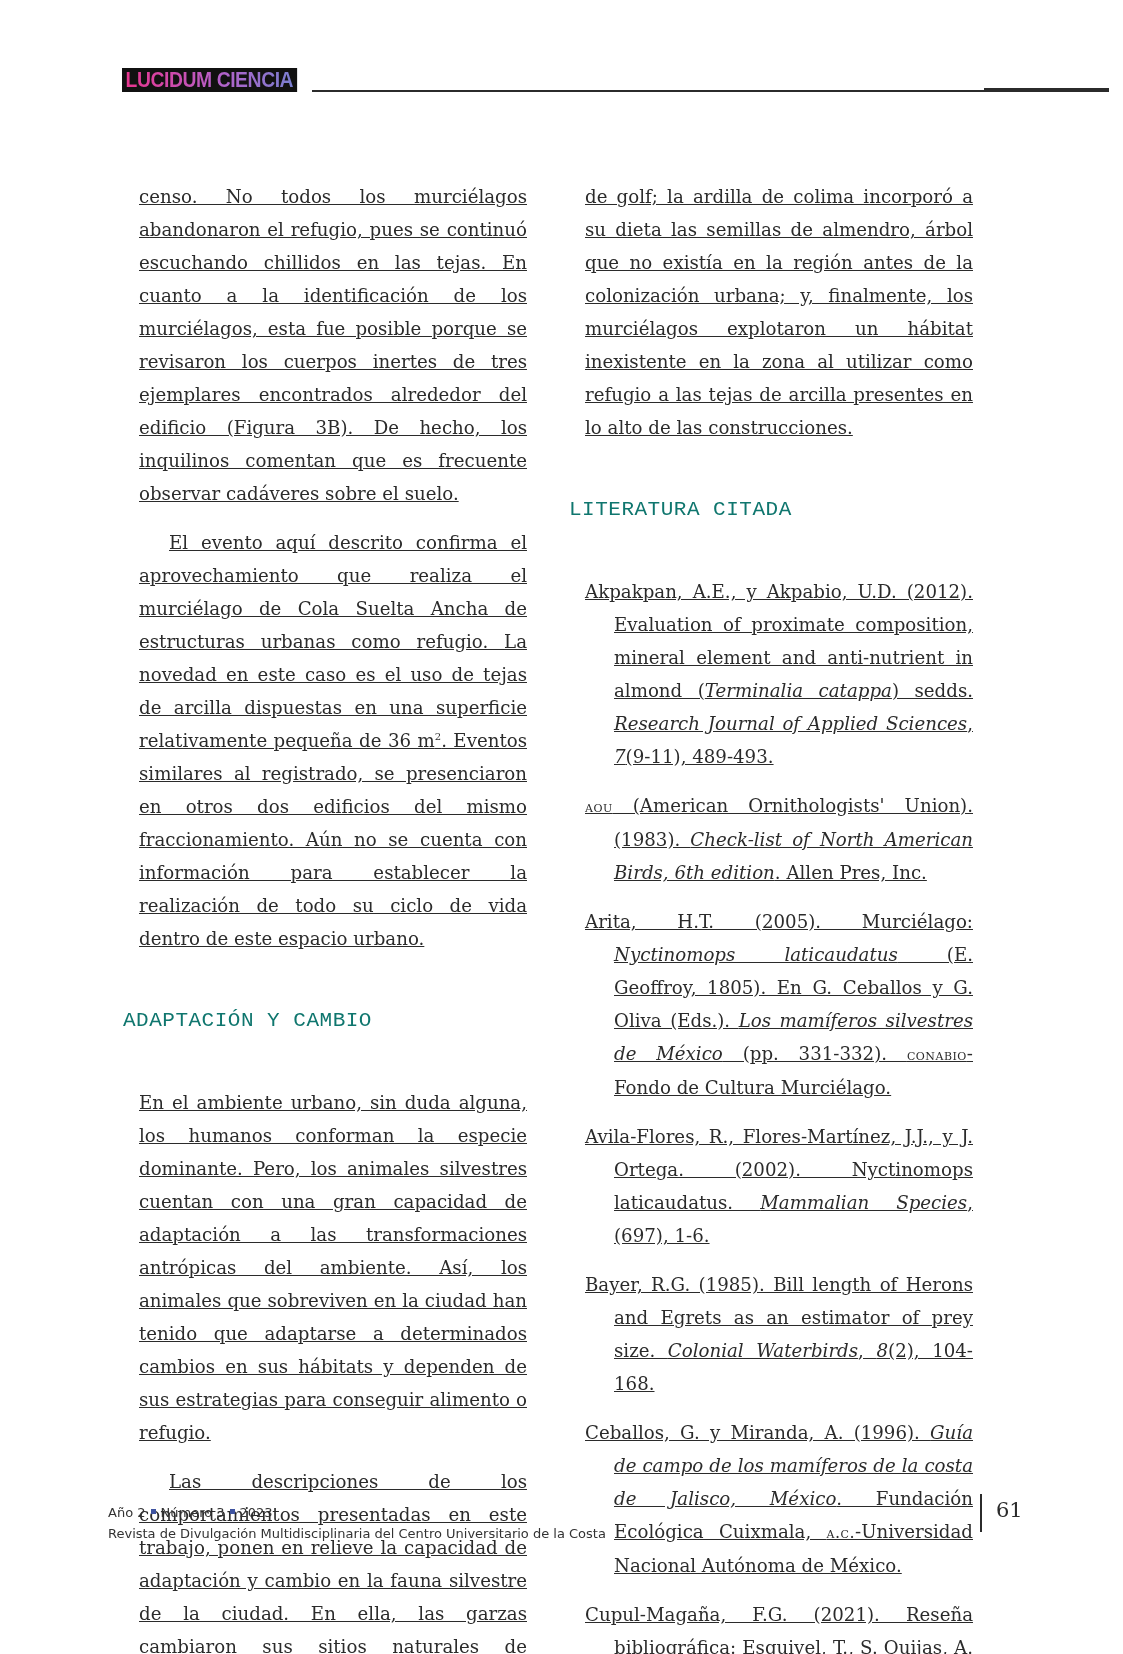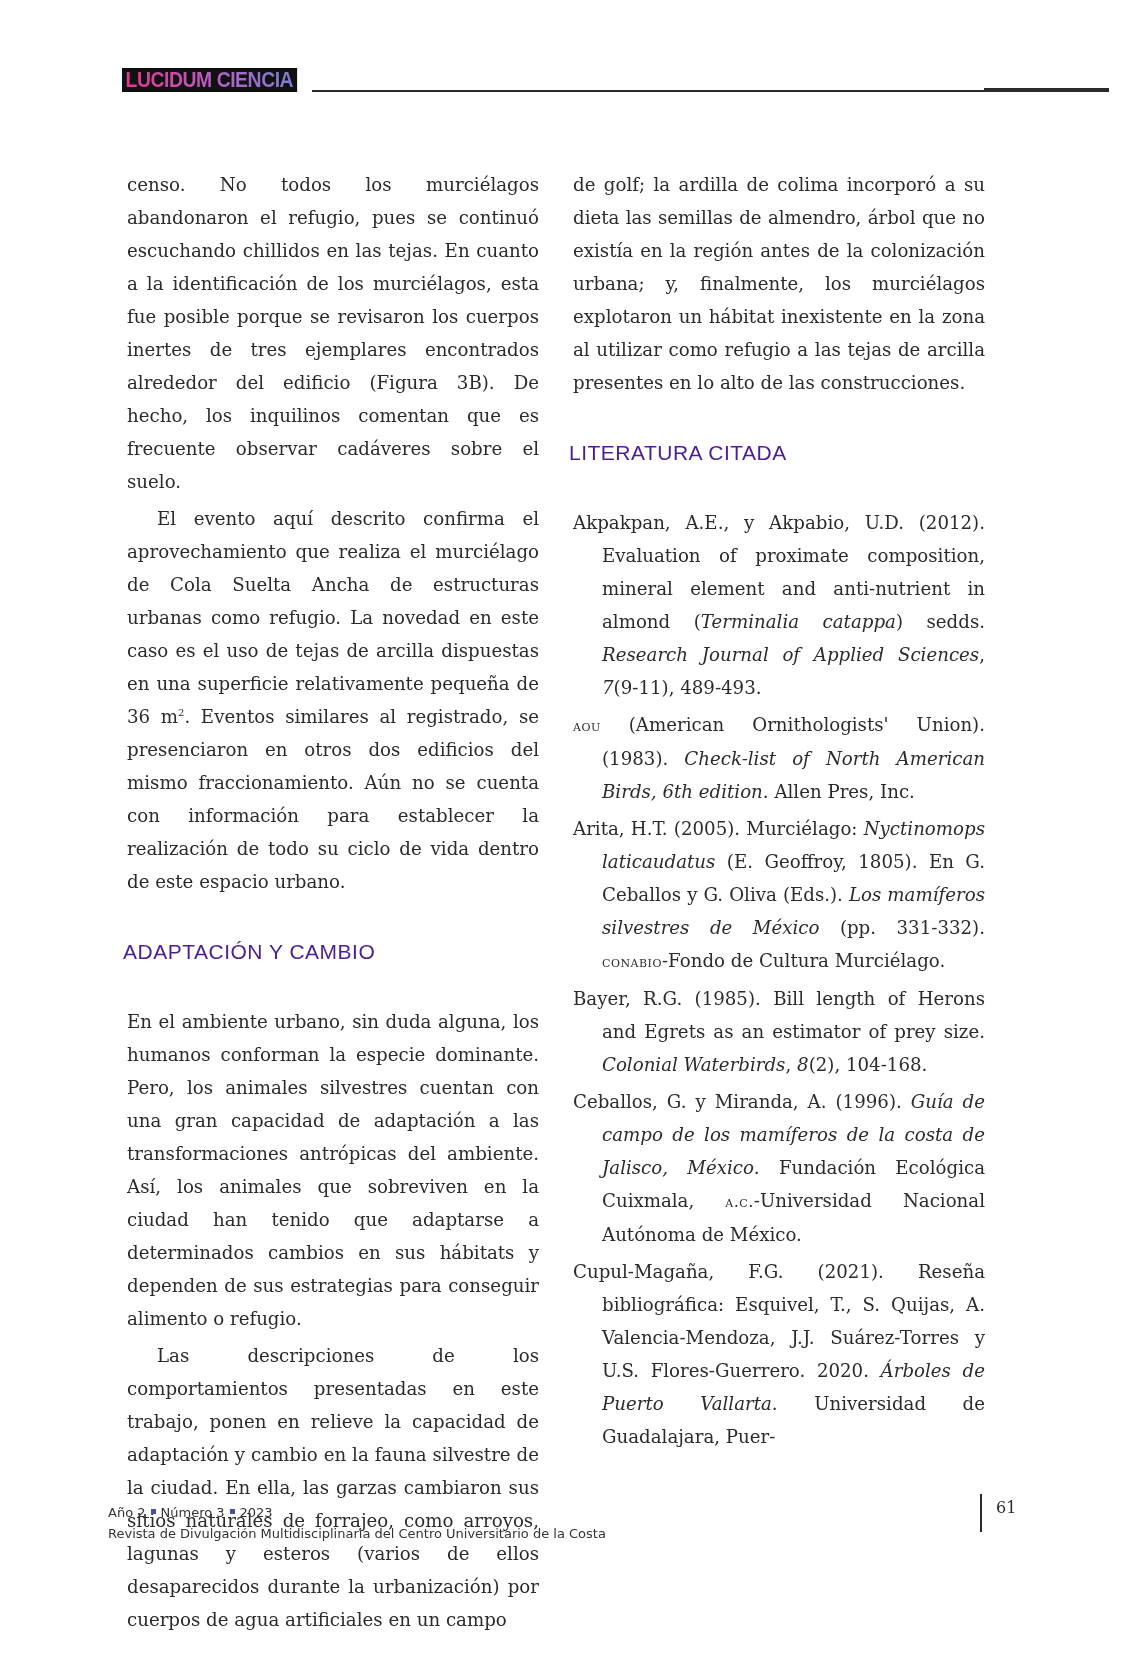--- a/index.html
+++ b/index.html
@@ -27,43 +27,43 @@
     }
     .header-rule-thick {
       position: absolute; left: 862px; top: 20px; right: 0; height: 4px; background: #2b2b2b;
     }
     .col {
       position: absolute; top: 164px; width: 420px;
       font-size: 18.2px; line-height: 33px; text-align: justify;
     }
     .col.left { left: 123px; }
     .col.right { left: 569px; }
-    .col p { margin: 4px; }
+    .col p { margin: 16px; text-decoration: underline; }
     .indent { text-indent: 30px; }
     h2.section {
-      margin: 0; font-family: Liberation Sans, sans-serif;
-      font-weight: normal; font-size: 21px; color: #4c1d95; letter-spacing: 0.5px;
+      margin: 0; font-family: Liberation Mono, monospace;
+      font-weight: normal; font-size: 21px; color: #0f766e; letter-spacing: 0.5px;
       line-height: 33px;
     }
     .sec-gap-top { height: 33px; }
     .sec-gap-bottom { height: 33px; }
     .ref { padding-left: 29px; text-indent: -29px; }
     .sc { font-variant: small-caps; text-transform: lowercase; font-size: 16px; letter-spacing: 0.5px; }
     em { font-style: italic; }
     sup { font-size: 10px; line-height: 0; vertical-align: 7px; }
     .footer {
       position: absolute; left: 108px; top: 1502px;
       font-family: "DejaVu Sans", "Liberation Sans", sans-serif; font-size: 13px; color: #333;
       line-height: 21px;
     }
     .sq { display: inline-block; width: 5px; height: 5px; background: #3f54a0; margin: 0 5px; vertical-align: 3px; }
     .page-bar { position: absolute; left: 980px; top: 1494px; width: 2px; height: 38px; background: #2b2b2b; }
     .page-num {
       position: absolute; left: 996px; top: 1498px;
-      font-family: "DejaVu Serif", "Liberation Serif", serif; font-size: 16px; color: #2b2b2b;
+      font-family: "DejaVu Serif", "Liberation Serif", serif; font-size: 21px; color: #2b2b2b;
     }
   </style>
 </head>
 <body>
 
 <div class="header">
   <div class="brand"><span>LUCIDUM CIENCIA</span></div>
   <div class="header-rule"></div>
   <div class="header-rule-thick"></div>
 </div>
@@ -83,20 +83,21 @@
   <div class="sec-gap-top"></div>
   <h2 class="section">LITERATURA CITADA</h2>
   <div class="sec-gap-bottom"></div>
 
   <p class="ref"><span>Akpakpan, A.E., y Akpabio, U.D. (2012). Evaluation of proximate composition, mineral element and anti-nutrient in almond (</span><em>Terminalia catappa</em><span>) sedds. </span><em>Research Journal of Applied Sciences</em><span>, </span><em>7</em><span>(9-11), 489-493.</span></p>
 
   <p class="ref"><span class="sc">AOU</span><span> (American Ornithologists' Union). (1983). </span><em>Check-list of North American Birds, 6th edition</em><span>. Allen Pres, Inc.</span></p>
 
   <p class="ref"><span>Arita, H.T. (2005). Murciélago: </span><em>Nyctinomops laticaudatus</em><span> (E. Geoffroy, 1805). En G. Ceballos y G. Oliva (Eds.). </span><em>Los mamíferos silvestres de México</em><span> (pp. 331-332). </span><span class="sc">CONABIO</span><span>-Fondo de Cultura Murciélago.</span></p>
 
+  <p class="ref"><span>Avila-Flores, R., Flores-Martínez, J.J., y J. Ortega. (2002). Nyctinomops laticaudatus. </span><em>Mammalian Species</em><span>, (697), 1-6.</span></p>
 
   <p class="ref"><span>Bayer, R.G. (1985). Bill length of Herons and Egrets as an estimator of prey size. </span><em>Colonial Waterbirds</em><span>, </span><em>8</em><span>(2), 104-168.</span></p>
 
   <p class="ref"><span>Ceballos, G. y Miranda, A. (1996). </span><em>Guía de campo de los mamíferos de la costa de Jalisco, México</em><span>. Fundación Ecológica Cuixmala, </span><span class="sc">A.C.</span><span>-Universidad Nacional Autónoma de México.</span></p>
 
   <p class="ref"><span>Cupul-Magaña, F.G. (2021). Reseña bibliográfica: Esquivel, T., S. Quijas, A. Valencia-Mendoza, J.J. Suárez-Torres y U.S. Flores-Guerrero. 2020. </span><em>Árboles de Puerto Vallarta</em><span>. Universidad de Guadalajara, Puer-</span></p>
 </div>
 
 <div class="footer">
   <div><span>Año 2</span><span class="sq"></span><span>Número 3</span><span class="sq"></span><span>2023</span></div>

